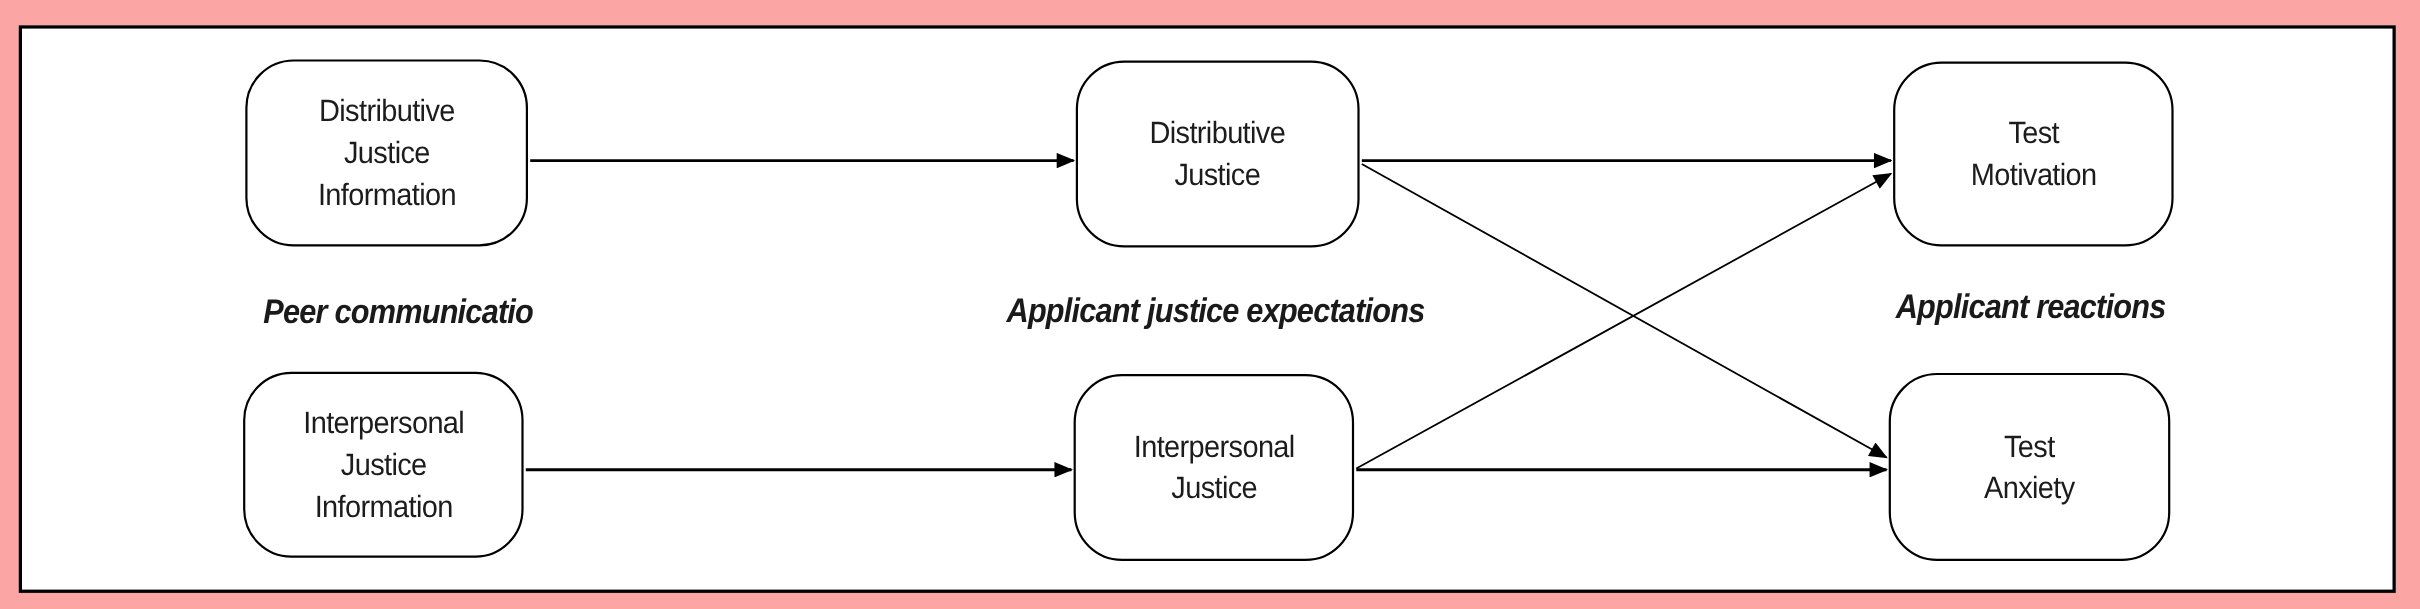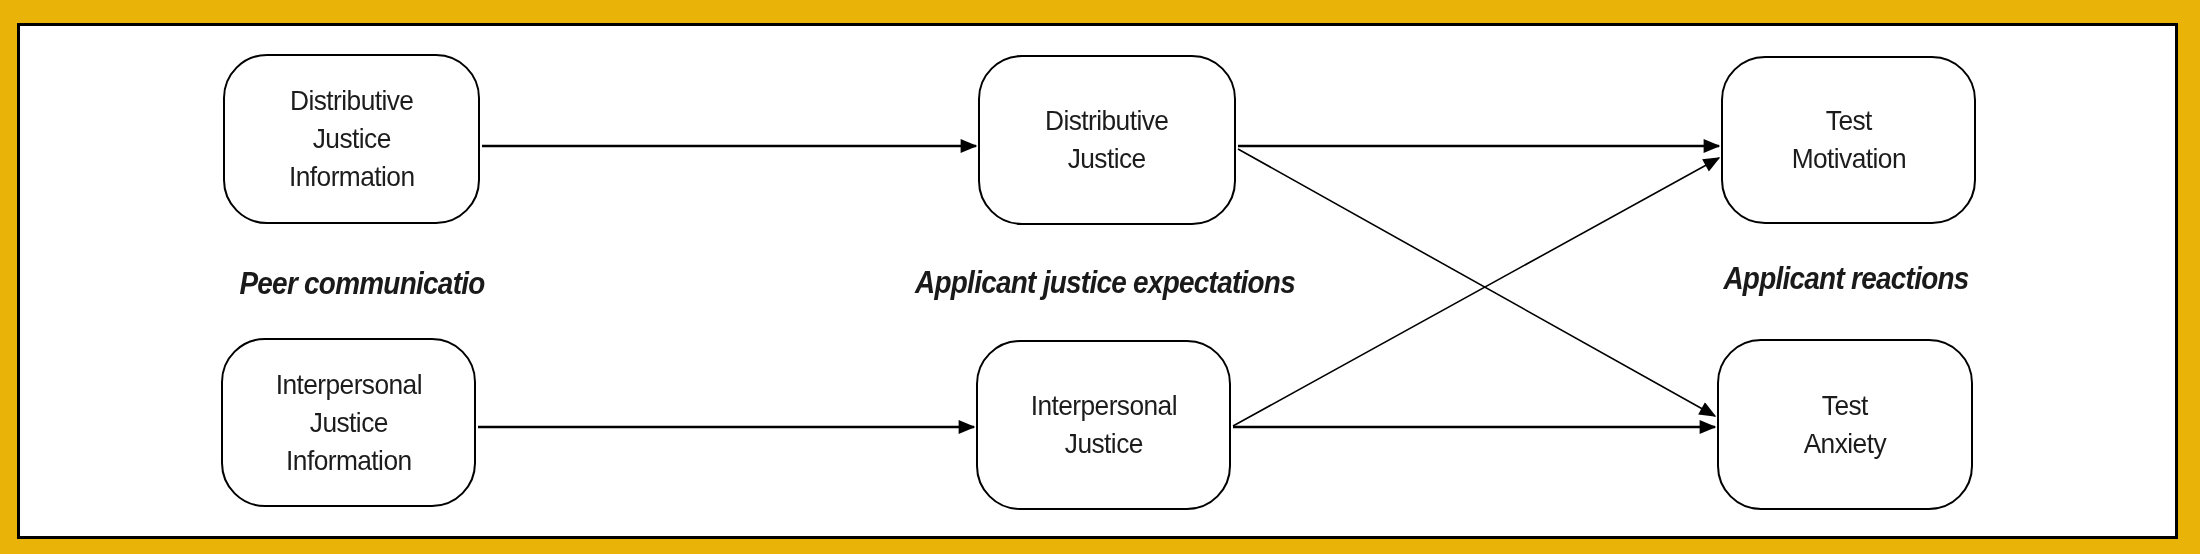--- a/index.html
+++ b/index.html
@@ -4,21 +4,21 @@
 <style>
   html, body {
     margin: 0;
     padding: 0;
     background: #ffffff;
   }
   .stage {
     position: relative;
     width: 2200px;
     height: 554px;
-    background: #eab308;
+    background: #fca5a5;
     overflow: hidden;
     font-family: "Liberation Sans", sans-serif;
   }
   .frame {
     position: absolute;
     left: 17px;
     top: 23px;
     width: 2155px;
     height: 510px;
     border: 3px solid #000000;

